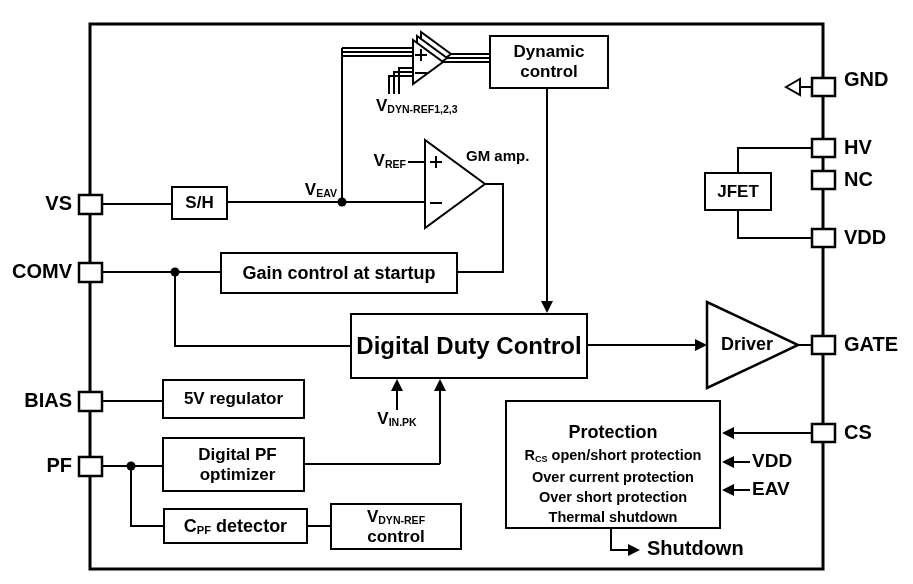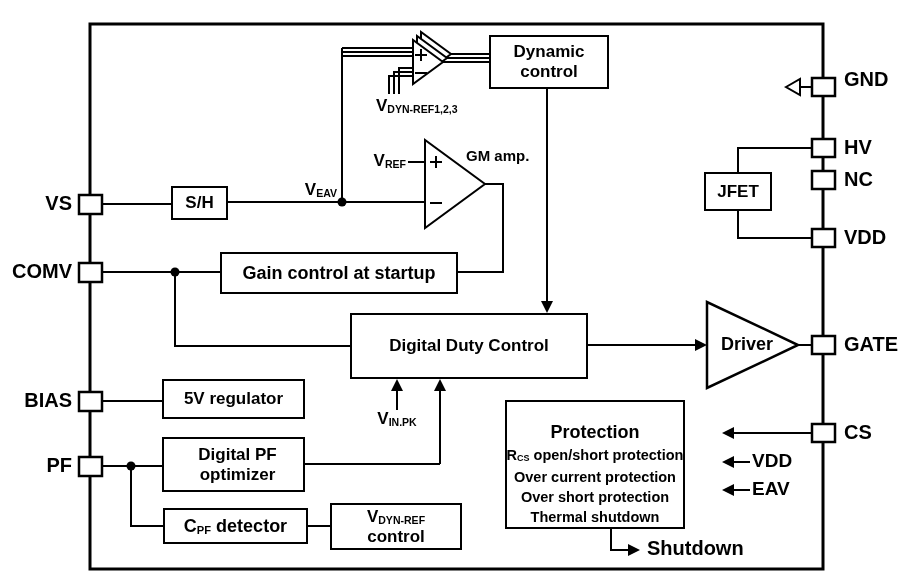--- a/index.html
+++ b/index.html
@@ -124,21 +124,21 @@
 
   <div class="box" style="left:489px; top:35px; width:120px; height:54px; font-size:17px;">
     <div>Dynamic</div>
     <div>control</div>
   </div>
 
   <div class="box" style="left:220px; top:252px; width:238px; height:42px; font-size:18px;">
     <div>Gain control at startup</div>
   </div>
 
-  <div class="box" style="left:350px; top:313px; width:238px; height:66px; font-size:17px;">
+  <div class="box" style="left:350px; top:313px; width:238px; height:66px; font-size:24px;">
     <div>Digital Duty Control</div>
   </div>
 
   <div class="box" style="left:162px; top:379px; width:143px; height:40px; font-size:17px;">
     <div>5V regulator</div>
   </div>
 
   <div class="box" style="left:162px; top:437px; width:143px; height:55px; font-size:17px;padding-left:8px;">
     <div>Digital PF</div>
     <div>optimizer</div>
@@ -146,21 +146,21 @@
 
   <div class="box" style="left:163px; top:508px; width:145px; height:36px; font-size:18px;align-items:center;">
     <div><span>C</span><span class="sb">PF</span><span> detector</span></div>
   </div>
 
   <div class="box" style="left:330px; top:503px; width:132px; height:47px; font-size:17px;">
     <div><span>V</span><span class="sb">DYN-REF</span></div>
     <div>control</div>
   </div>
 
-  <div class="box" style="left:505px; top:400px; width:180px; height:129px; justify-content:flex-start; padding-top:20px;">
+  <div class="box" style="left:505px; top:400px; width:216px; height:129px; justify-content:flex-end; padding-top:20px;">
     <div class="prot-title">Protection</div>
     <div class="prot-item"><span>R</span><span class="sb">CS</span><span> open/short protection</span></div>
     <div class="prot-item">Over current protection</div>
     <div class="prot-item">Over short protection</div>
     <div class="prot-item">Thermal shutdown</div>
   </div>
 
   <div class="box" style="left:704px; top:172px; width:68px; height:39px; font-size:17px;">
     <div>JFET</div>
   </div>

